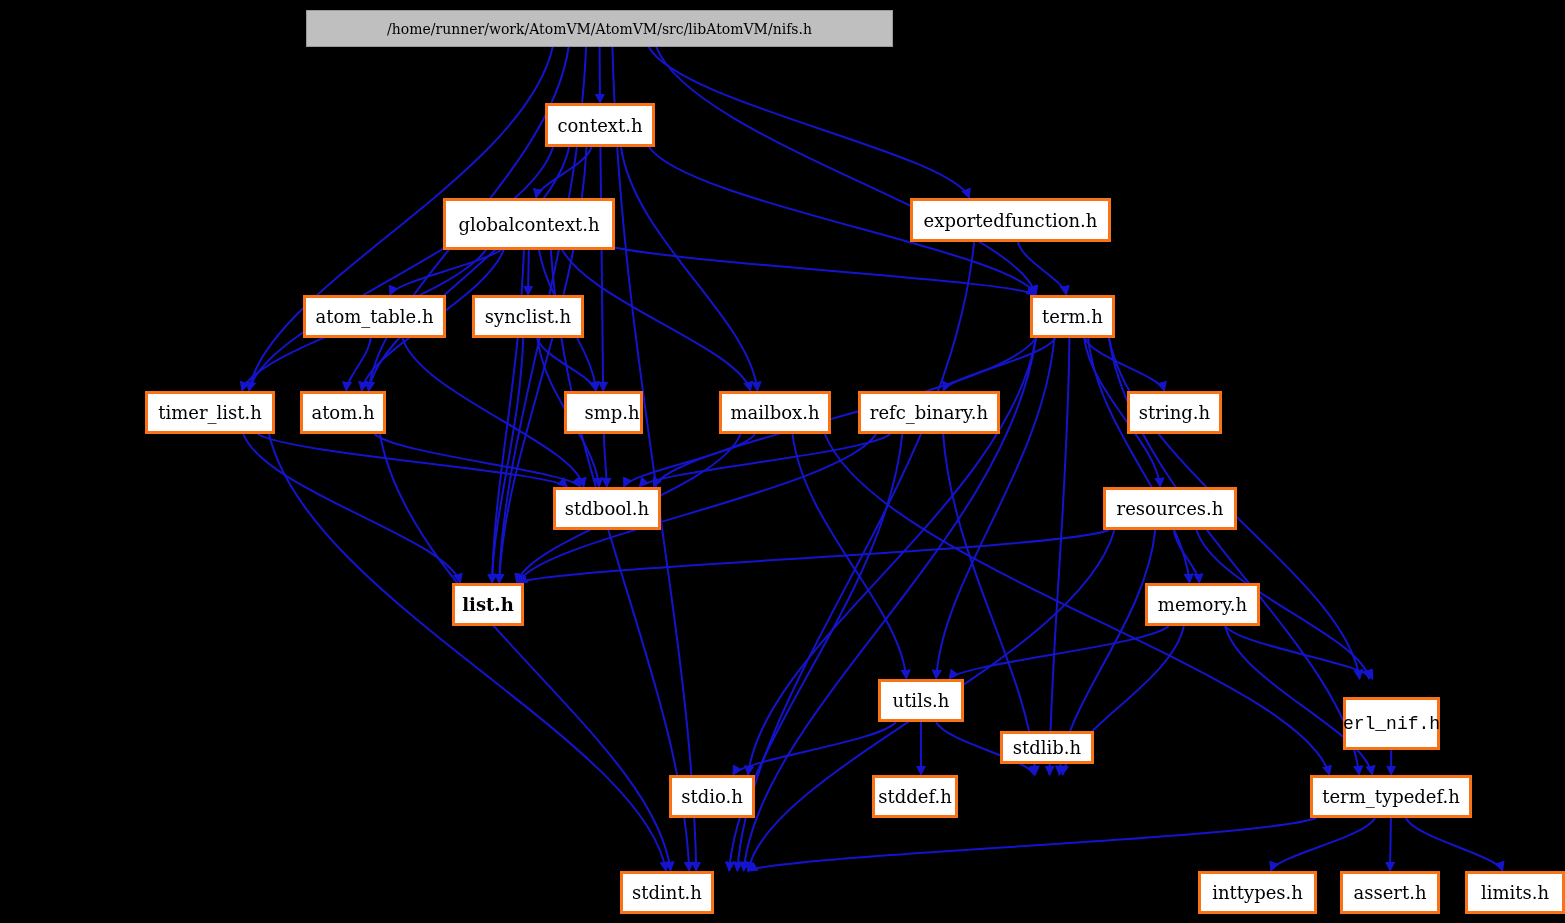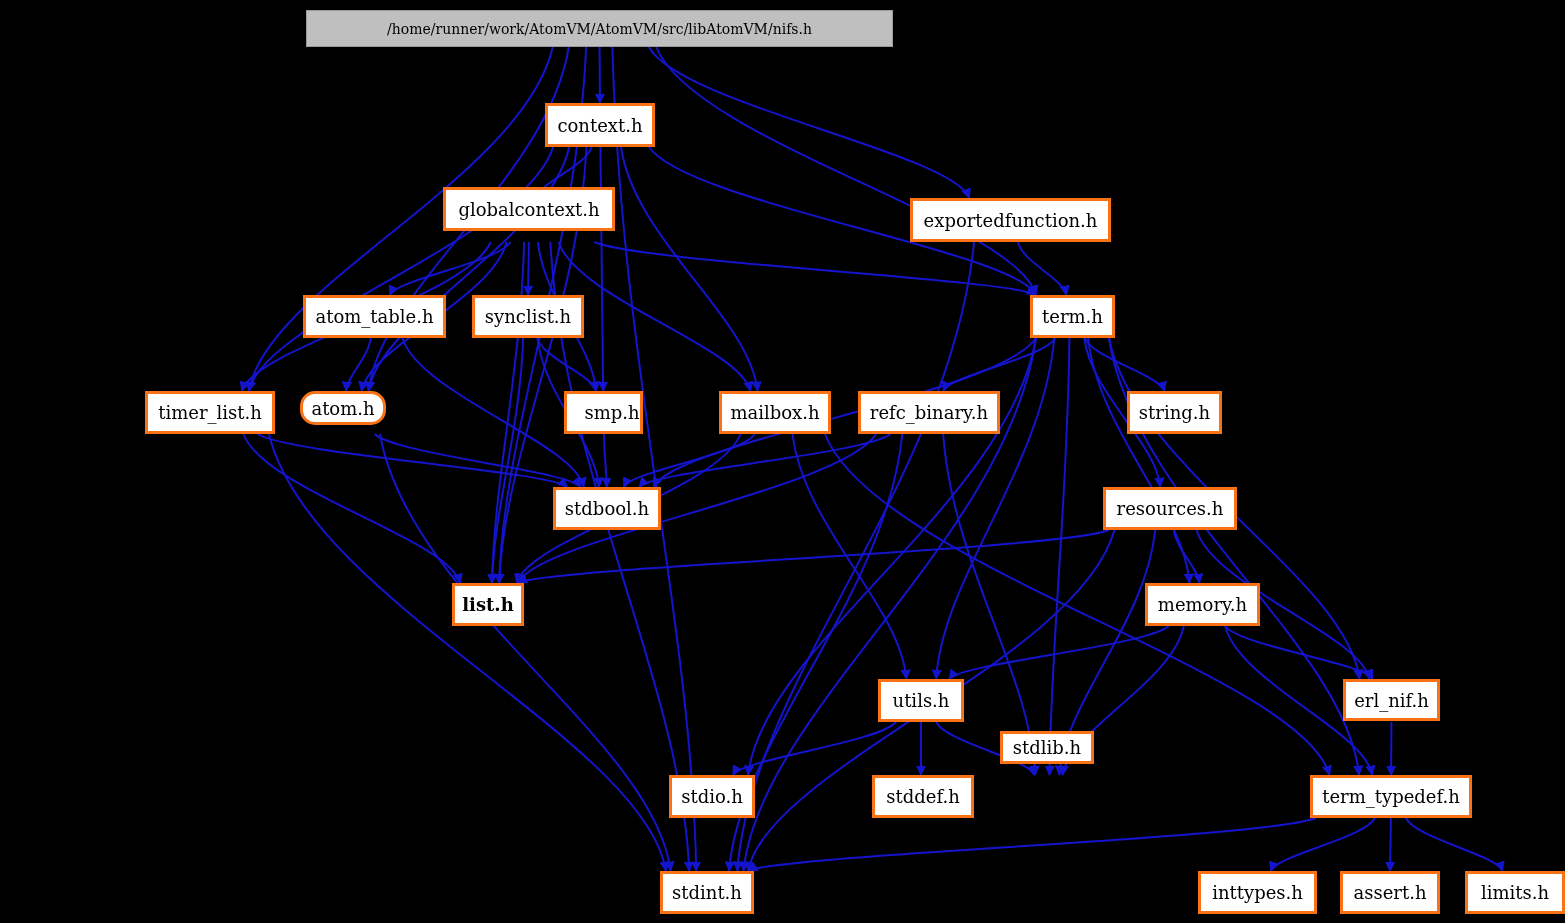--- a/index.html
+++ b/index.html
@@ -97,39 +97,39 @@
         <path d="M 1316 818 C 1266.5 838.14, 775.5 855.1, 748 871" fill="none" stroke="#1414cc" stroke-width="2" marker-end="url(#arrow)"></path>
       </g>
   </svg>
   <div id="node-layer">
       <div class="node root" style="left: 306px; top: 10px; width: 587px; height: 37px;">
         <span class="nodelabel">/home/runner/work/AtomVM/AtomVM/src/libAtomVM/nifs.h</span>
       </div>
       <div class="node" style="left: 545px; top: 103px; width: 110px; height: 44px;">
         <span class="nodelabel">context.h</span>
       </div>
-      <div class="node" style="left: 443px; top: 187px; width: 172px; height: 44px;">
+      <div class="node" style="left: 443px; top: 198px; width: 172px; height: 52px;">
         <span class="nodelabel">globalcontext.h</span>
       </div>
       <div class="node" style="left: 910px; top: 198px; width: 201px; height: 44px;">
         <span class="nodelabel">exportedfunction.h</span>
       </div>
       <div class="node" style="left: 303px; top: 295px; width: 143px; height: 43px;">
         <span class="nodelabel">atom_table.h</span>
       </div>
       <div class="node" style="left: 472px; top: 295px; width: 112px; height: 43px;">
         <span class="nodelabel">synclist.h</span>
       </div>
       <div class="node" style="left: 1030px; top: 295px; width: 85px; height: 43px;">
         <span class="nodelabel">term.h</span>
       </div>
       <div class="node" style="left: 145px; top: 391px; width: 130px; height: 43px;">
         <span class="nodelabel">timer_list.h</span>
       </div>
-      <div class="node" style="left: 300px; top: 391px; width: 86px; height: 34px; border-radius: 15px;">
+      <div class="node" style="left: 300px; top: 391px; width: 86px; height: 43px;">
         <span class="nodelabel">atom.h</span>
       </div>
       <div class="node" style="left: 564px; top: 391px; width: 79px; height: 43px; padding-left: 17px;">
         <span class="nodelabel">smp.h</span>
       </div>
       <div class="node" style="left: 719px; top: 391px; width: 112px; height: 43px;">
         <span class="nodelabel">mailbox.h</span>
       </div>
       <div class="node" style="left: 858px; top: 391px; width: 142px; height: 43px;">
         <span class="nodelabel">refc_binary.h</span>
@@ -145,36 +145,36 @@
       </div>
       <div class="node" style="left: 452px; top: 583px; width: 72px; height: 43px; font-weight: bold;">
         <span class="nodelabel">list.h</span>
       </div>
       <div class="node" style="left: 1145px; top: 583px; width: 115px; height: 43px;">
         <span class="nodelabel">memory.h</span>
       </div>
       <div class="node" style="left: 878px; top: 679px; width: 86px; height: 43px;">
         <span class="nodelabel">utils.h</span>
       </div>
-      <div class="node" style="left: 1343px; top: 679px; width: 97px; height: 42px;">
+      <div class="node" style="left: 1343px; top: 697px; width: 97px; height: 53px; font-family: Liberation Mono, monospace;">
         <span class="nodelabel">erl_nif.h</span>
       </div>
       <div class="node" style="left: 669px; top: 775px; width: 86px; height: 43px;">
         <span class="nodelabel">stdio.h</span>
       </div>
-      <div class="node" style="left: 872px; top: 775px; width: 102px; height: 43px;">
+      <div class="node" style="left: 872px; top: 775px; width: 86px; height: 43px;">
         <span class="nodelabel">stddef.h</span>
       </div>
       <div class="node" style="left: 1000px; top: 731px; width: 94px; height: 33px;">
         <span class="nodelabel">stdlib.h</span>
       </div>
       <div class="node" style="left: 1310px; top: 775px; width: 162px; height: 43px;">
         <span class="nodelabel">term_typedef.h</span>
       </div>
-      <div class="node" style="left: 660px; top: 871px; width: 94px; height: 43px;">
+      <div class="node" style="left: 620px; top: 871px; width: 94px; height: 43px;">
         <span class="nodelabel">stdint.h</span>
       </div>
       <div class="node" style="left: 1198px; top: 871px; width: 119px; height: 43px;">
         <span class="nodelabel">inttypes.h</span>
       </div>
       <div class="node" style="left: 1340px; top: 871px; width: 100px; height: 43px;">
         <span class="nodelabel">assert.h</span>
       </div>
       <div class="node" style="left: 1465px; top: 871px; width: 100px; height: 43px;">
         <span class="nodelabel">limits.h</span>

